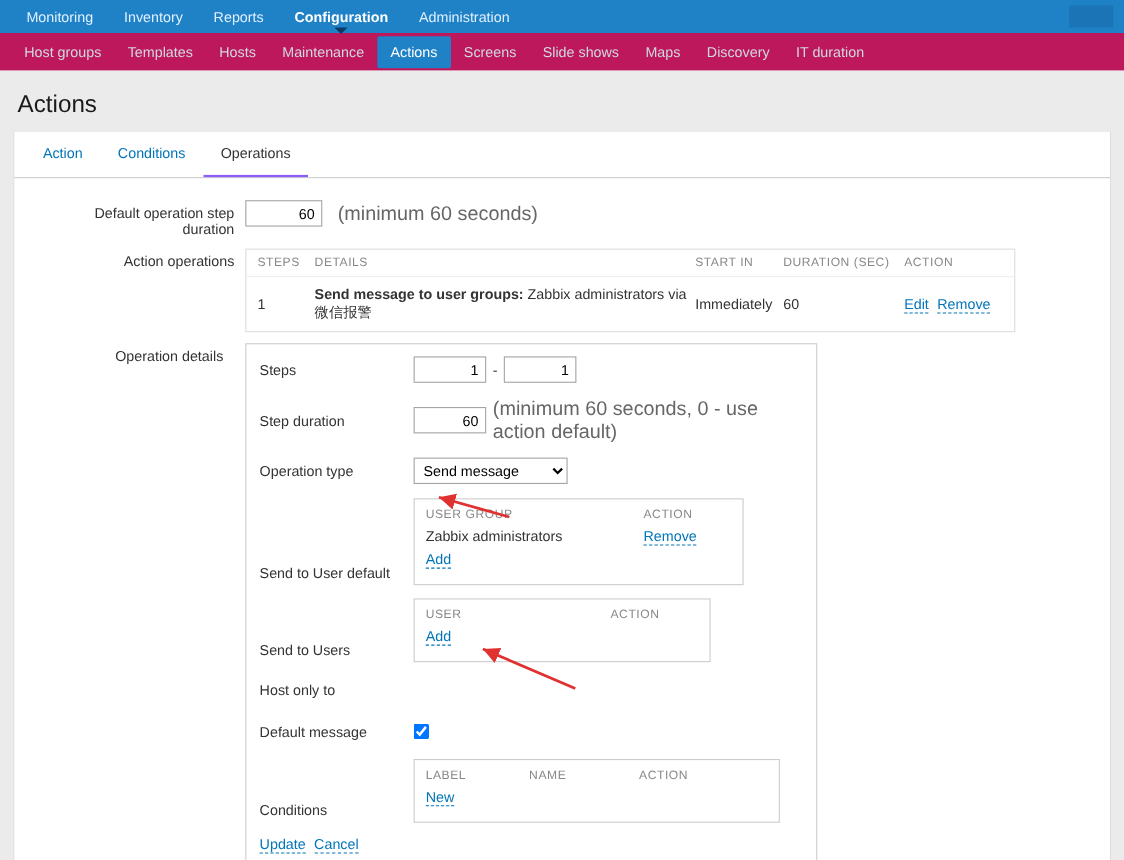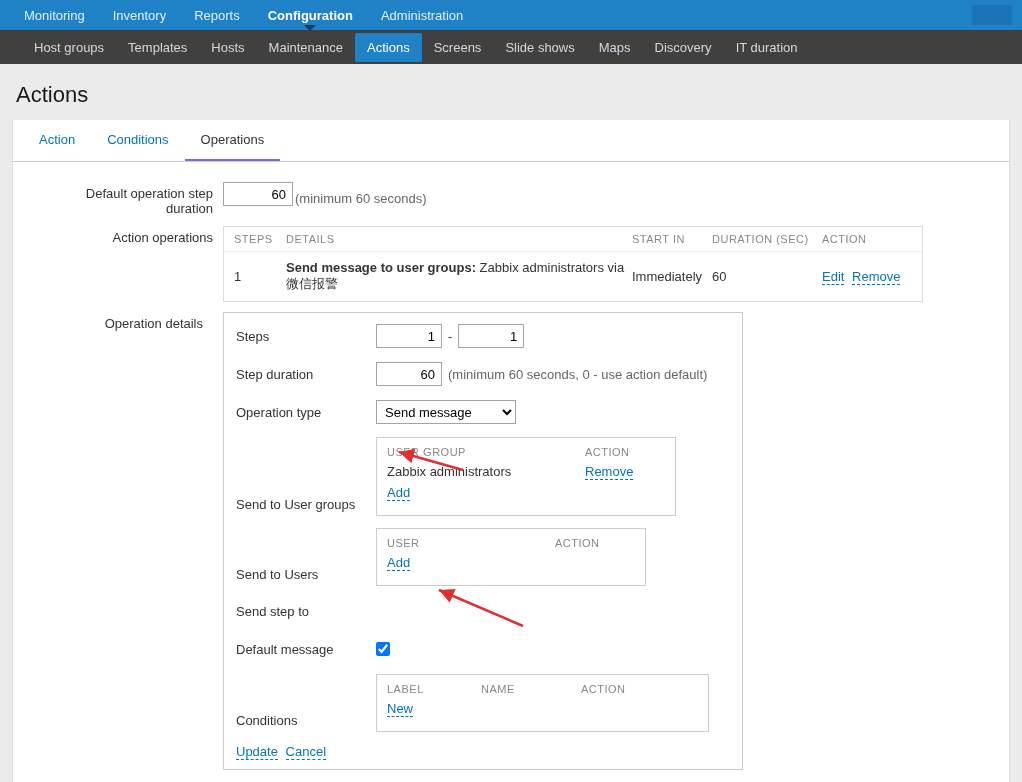--- a/index.html
+++ b/index.html
@@ -4,45 +4,45 @@
   <style>
     * { box-sizing: border-box; margin: 0; padding: 0; }
     body { font-family: Arial, Helvetica, sans-serif; font-size: 13px; color: #333; background: #ebebeb; }
     
     .top-nav { background: #1f81c6; display: flex; align-items: center; height: 30px; padding: 0 10px; position: relative; }
     .top-nav .item { color: #e0f0ff; padding: 0 14px; height: 30px; display: flex; align-items: center; cursor: pointer; font-size: 13px; position: relative; }
     .top-nav .item.active { color: #fff; font-weight: bold; }
     .top-nav .item.active::after { content: ''; position: absolute; bottom: -1px; left: 50%; transform: translateX(-50%); width: 0; height: 0; border-left: 6px solid transparent; border-right: 6px solid transparent; border-top: 6px solid #0d3b66; z-index: 2; }
     .top-nav .right { margin-left: auto; width: 40px; height: 20px; background: #1a74b5; }
     
-    .sub-nav { background: #404040; display: flex; align-items: center; height: 34px; padding: 0 22px; }
+    .sub-nav { background: #be185d; display: flex; align-items: center; height: 34px; padding: 0 10px; }
     .sub-nav .item { color: #d0d8e0; padding: 7px 12px; cursor: pointer; font-size: 13px; border-radius: 2px; }
     .sub-nav .item.active { background: #1f81c6; color: #fff; }
     
     .page-header { padding: 18px 16px 12px; }
     .page-header h1 { font-size: 22px; font-weight: normal; color: #1a1a1a; }
     
     .panel { background: #fff; margin: 0 12px 12px; border: 1px solid #ddd; border-top: none; min-height: 640px; }
     .tabs { display: flex; border-bottom: 1px solid #ccc; padding: 0 10px; }
     .tabs .tab { padding: 12px 16px; color: #0275b8; cursor: pointer; border-bottom: 2px solid transparent; }
     .tabs .tab.active { color: #333; border-bottom: 2px solid #8b5cf6; }
     
     .form-area { padding: 20px 30px; }
     .form-row { display: flex; align-items: flex-start; margin-bottom: 10px; }
     .form-row .label { width: 180px; text-align: right; padding-right: 10px; padding-top: 4px; color: #333; }
-    .form-row .field { flex: 1; display: flex; align-items: flex-end; gap: 2px; flex-wrap: wrap; }
+    .form-row .field { flex: 1; display: flex; align-items: center; gap: 14px; flex-wrap: wrap; }
     
     input[type="text"] { border: 1px solid #a3a3a3; padding: 3px 6px; font-size: 13px; height: 24px; text-align: right; }
     input[type="text"].w70 { width: 70px; }
     input[type="text"].w66 { width: 66px; }
     select { border: 1px solid #a3a3a3; padding: 2px 4px; font-size: 13px; height: 24px; background: #fff; }
     select.w120 { width: 140px; }
     select.w96 { width: 96px; }
     
-    .hint { color: #666; font-size: 13px; }
+    .hint { color: #666; font-size: 18px; }
     
     .ops-table { border: 1px solid #ddd; width: 700px; }
     .ops-table-header { display: flex; padding: 6px 10px; border-bottom: 1px solid #eee; }
     .ops-table-row { display: flex; padding: 8px 10px; align-items: center; }
     .th { color: #888; font-size: 11px; letter-spacing: 0.5px; }
     .col-steps { width: 52px; }
     .col-details { flex: 1; }
     .col-startin { width: 80px; }
     .col-duration { width: 110px; }
     .col-action { width: 90px; }
@@ -193,21 +193,21 @@
           <div class="details-row">
             <div class="dlabel">Operation type</div>
             <div class="dfield">
               <select class="w120">
                 <option>Send message</option>
               </select>
             </div>
           </div>
 
           <div class="details-row" style="align-items:flex-end;">
-            <div class="dlabel" style="align-self:flex-end; padding-bottom:4px;">Send to User groups</div>
+            <div class="dlabel" style="align-self:flex-end; padding-bottom:4px;">Send to User default</div>
             <div class="dfield">
               <div class="inner-table">
                 <div class="inner-header">
                   <div class="ith col-ug">USER GROUP</div>
                   <div class="ith col-ua">ACTION</div>
                 </div>
                 <div class="inner-row">
                   <div class="col-ug">Zabbix administrators</div>
                   <div class="col-ua"><span class="link">Remove</span></div>
                 </div>
@@ -227,21 +227,21 @@
                   <div class="ith col-ua">ACTION</div>
                 </div>
                 <div class="inner-row">
                   <span class="link">Add</span>
                 </div>
               </div>
             </div>
           </div>
 
           <div class="details-row">
-            <div class="dlabel">Send step to</div>
+            <div class="dlabel">Host only to</div>
           </div>
 
           <div class="details-row">
             <div class="dlabel">Default message</div>
             <div class="dfield">
               <input type="checkbox" class="checkbox" checked="" style="">
             </div>
           </div>
 
           <div class="details-row" style="align-items:flex-end;">

